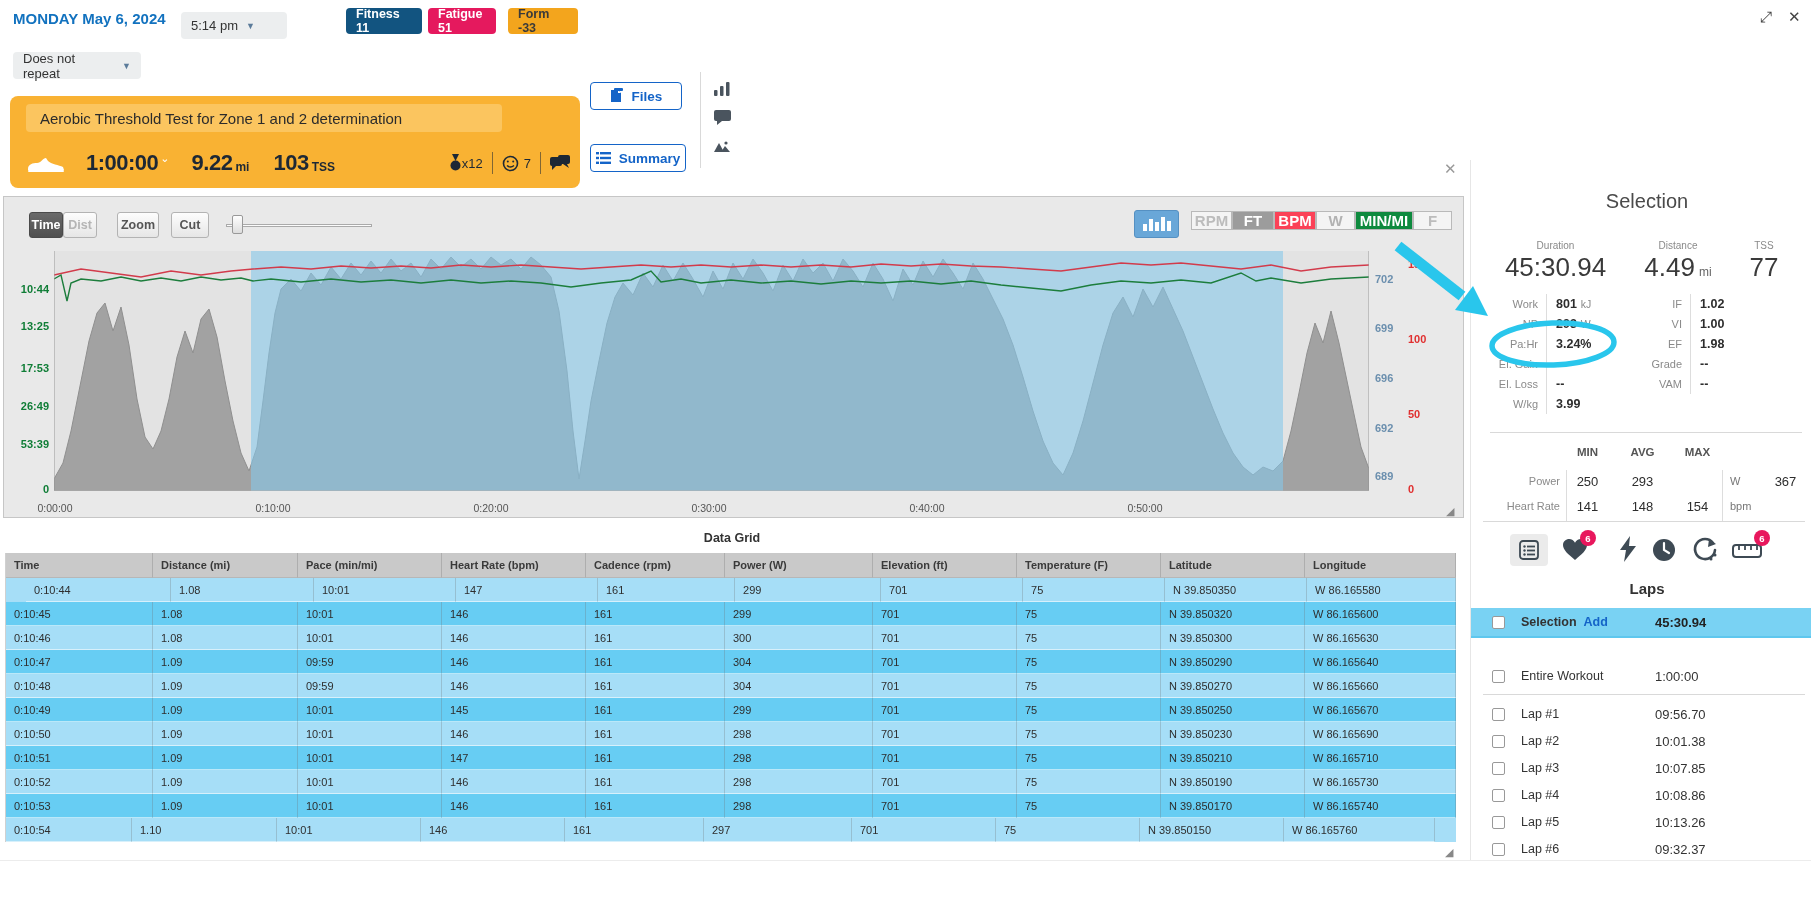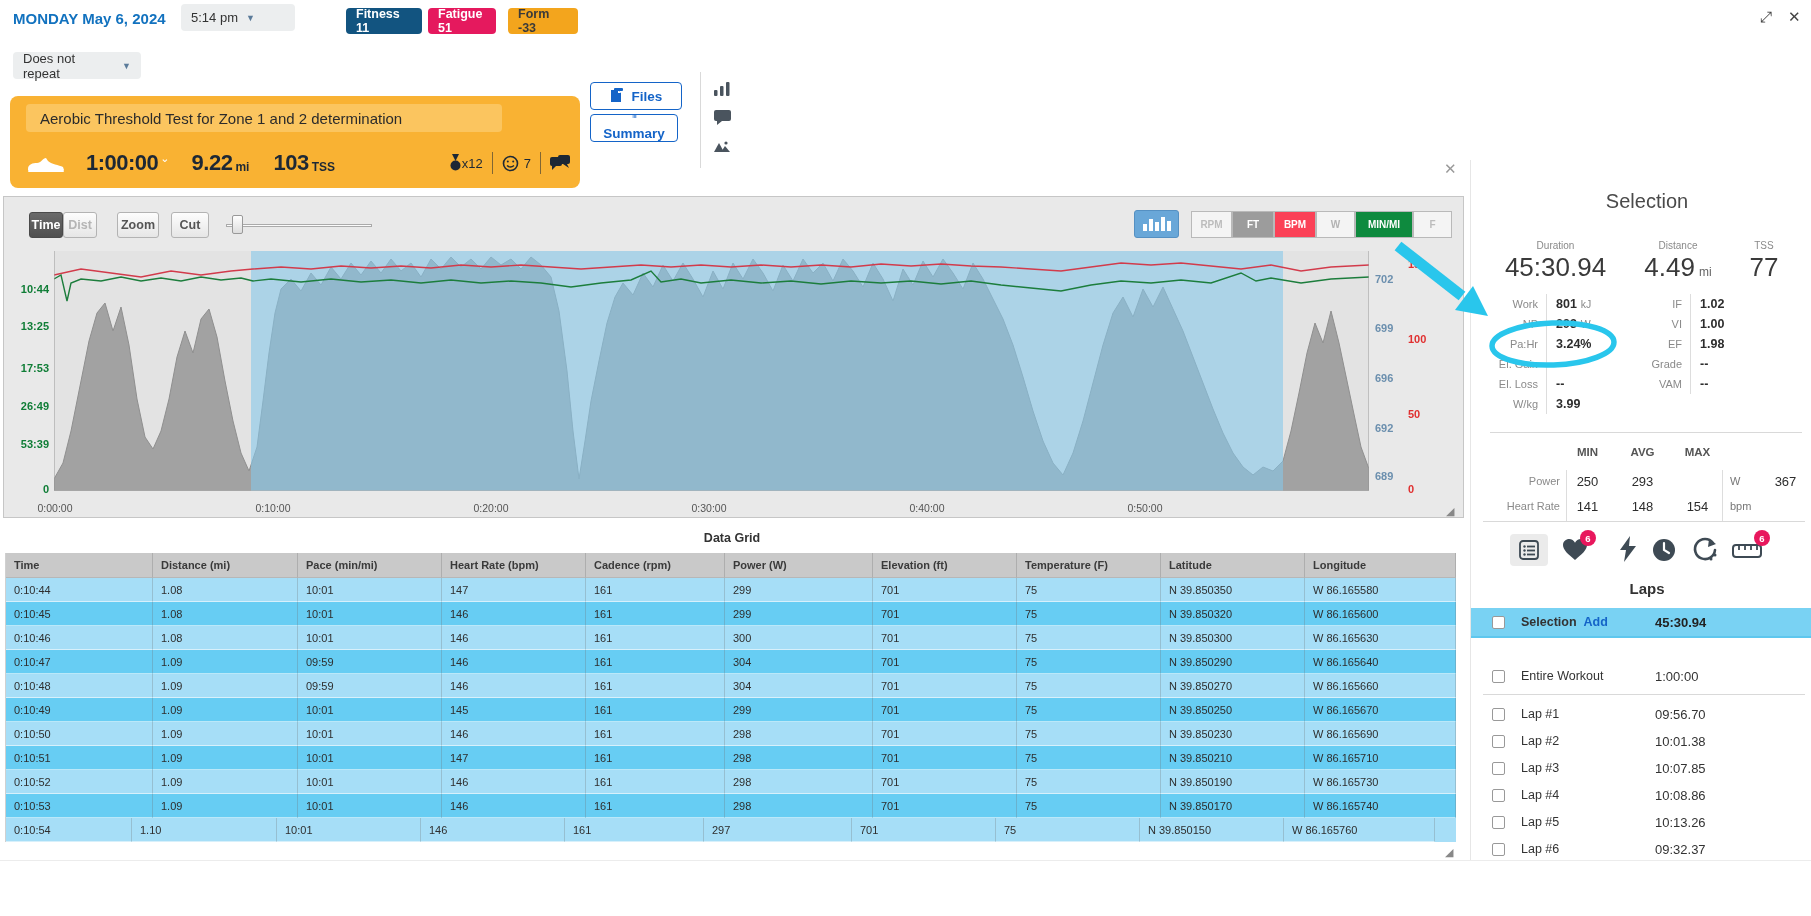--- a/index.html
+++ b/index.html
@@ -4,54 +4,54 @@
 <style>
   * { margin:0; padding:0; box-sizing:border-box; }
   html,body { width:1811px; height:916px; background:#fff; font-family:"Liberation Sans", sans-serif; overflow:hidden; }
   #app { position:relative; width:1811px; height:916px; background:#fff; }
 
   .abs { position:absolute; }
 
   
   .date { left:13px; top:10px; font-size:15px; font-weight:700; color:#1272bf; }
   .pill { background:#eceeef; border-radius:4px; color:#333; font-size:13px; display:flex; align-items:center; gap:8px; padding:0 10px; cursor:pointer; }
-  .time-pill { left:181px; top:4px; height:27px; width:114px; }
+  .time-pill { left:181px; top:12px; height:27px; width:106px; }
   .repeat-pill { left:13px; top:52px; height:27px; width:128px; }
   .caret { font-size:9px; color:#5b7b9a; }
   .badge { position:absolute; top:8px; height:26px; border-radius:4px; font-size:12.5px; font-weight:700; display:flex; align-items:center; justify-content:center; padding:0 10px; }
   .win-icon { color:#444; font-size:15px; cursor:pointer; }
 
   
   .card { left:10px; top:96px; width:570px; height:92px; background:#f9b233; border-radius:8px; }
   .card-title-strip { position:absolute; left:16px; top:8px; width:476px; height:28px; background:#fbc55f; border-radius:4px; display:flex; align-items:center; padding-left:14px; }
   .card-title { font-size:15px; color:#2b2b2b; }
   .card-row { position:absolute; left:16px; top:52px; right:10px; height:30px; display:flex; align-items:center; color:#1d2835; }
   .big-num { font-size:22px; font-weight:700; letter-spacing:-0.5px; }
   .unit { font-size:12px; font-weight:700; margin-left:3px; margin-top:8px; }
   .card-sep { width:1px; height:22px; background:#1d2835; opacity:.55; margin:0 9px; }
   .card-small { font-size:13px; font-weight:400; }
 
   
   .blue-btn { position:absolute; border:1px solid #1464c8; color:#1464c8; border-radius:4px; background:#fff; font-size:13.5px; font-weight:700; display:flex; align-items:center; justify-content:center; gap:8px; cursor:pointer; }
   .files-btn { left:590px; top:82px; width:92px; height:28px; }
-  .summary-btn { left:590px; top:114px; width:88px; height:28px;flex-direction:column; }
+  .summary-btn { left:590px; top:144px; width:96px; height:28px; }
   .vdiv { position:absolute; width:1px; background:#d9d9d9; }
   .mini-ic { position:absolute; left:714px; cursor:pointer; }
 
   
   .chart-panel { left:3px; top:196px; width:1461px; height:322px; background:#e9e9e9; border:1px solid #c6c6c6; }
   .chart-close { left:1444px; top:160px; color:#999; font-size:15px; cursor:pointer; }
   .tbtn { position:absolute; top:15px; height:26px; border:1px solid #b3b3b3; border-radius:3px; background:linear-gradient(#fdfdfd,#e6e6e6); color:#555; font-size:12.5px; font-weight:700; display:flex; align-items:center; justify-content:center; cursor:pointer; }
   .tbtn.dark { background:linear-gradient(#6a6a6a,#4f4f4f); color:#fff; border-color:#4a4a4a; }
   .tbtn.dim { color:#b5b5b5; }
   .slider-track { position:absolute; left:222px; top:27px; width:146px; height:3px; background:#fbfbfb; border:1px solid #aaa; }
   .slider-thumb { position:absolute; left:228px; top:18px; width:11px; height:19px; background:linear-gradient(#fefefe,#ddd); border:1px solid #999; border-radius:2px; cursor:pointer; }
   .chart-btn-blue { position:absolute; left:1130px; top:13px; width:45px; height:28px; background:#69a7d8; border:1px solid #5590c2; border-radius:3px; display:flex; align-items:flex-end; justify-content:center; gap:2px; padding-bottom:6px; cursor:pointer; }
   .chart-btn-blue i { display:block; width:4px; background:#fff; }
-  .toggle { position:absolute; top:14px; height:27px; font-size:10px; font-weight:700; display:flex; align-items:center; justify-content:center; border:1px solid #b9b9b9; cursor:pointer; }
+  .toggle { position:absolute; top:14px; height:19px; font-size:15px; font-weight:700; display:flex; align-items:center; justify-content:center; border:1px solid #b9b9b9; cursor:pointer; }
   .tick { position:absolute; font-size:11px; }
   .tick.pace { color:#0f7d36; font-weight:700; width:38px; text-align:right; }
   .tick.elev { color:#6b8fae; font-weight:700; }
   .tick.hr { color:#e03030; font-weight:700; }
   .tick.xlab { color:#555; font-size:10.5px; }
   .grip { position:absolute; font-size:11px; color:#888; }
 
   
   .grid-title { left:0; top:531px; width:1464px; text-align:center; font-size:12.5px; font-weight:700; color:#333; }
   .grid { left:5px; top:553px; width:1457px; height:289px; overflow:hidden; border-left:1px solid #d0d0d0; }
@@ -283,21 +283,21 @@
         <div class="gcell" style="width: 144px;">Pace (min/mi)</div>
         <div class="gcell" style="width: 144px;">Heart Rate (bpm)</div>
         <div class="gcell" style="width: 139px;">Cadence (rpm)</div>
         <div class="gcell" style="width: 148px;">Power (W)</div>
         <div class="gcell" style="width: 144px;">Elevation (ft)</div>
         <div class="gcell" style="width: 144px;">Temperature (F)</div>
         <div class="gcell" style="width: 144px;">Latitude</div>
         <div class="gcell" style="width: 151px;">Longitude</div>
       </div>
       <div class="grow light">
-        <div class="gcell" style="width: 147px;">0:10:44</div>
+        <div class="gcell" style="width: 147px; margin-left: 20px;">0:10:44</div>
         <div class="gcell" style="width: 145px;">1.08</div>
         <div class="gcell" style="width: 144px;">10:01</div>
         <div class="gcell" style="width: 144px;">147</div>
         <div class="gcell" style="width: 139px;">161</div>
         <div class="gcell" style="width: 148px;">299</div>
         <div class="gcell" style="width: 144px;">701</div>
         <div class="gcell" style="width: 144px;">75</div>
         <div class="gcell" style="width: 144px;">N 39.850350</div>
         <div class="gcell" style="width: 151px;">W 86.165580</div>
       </div>

